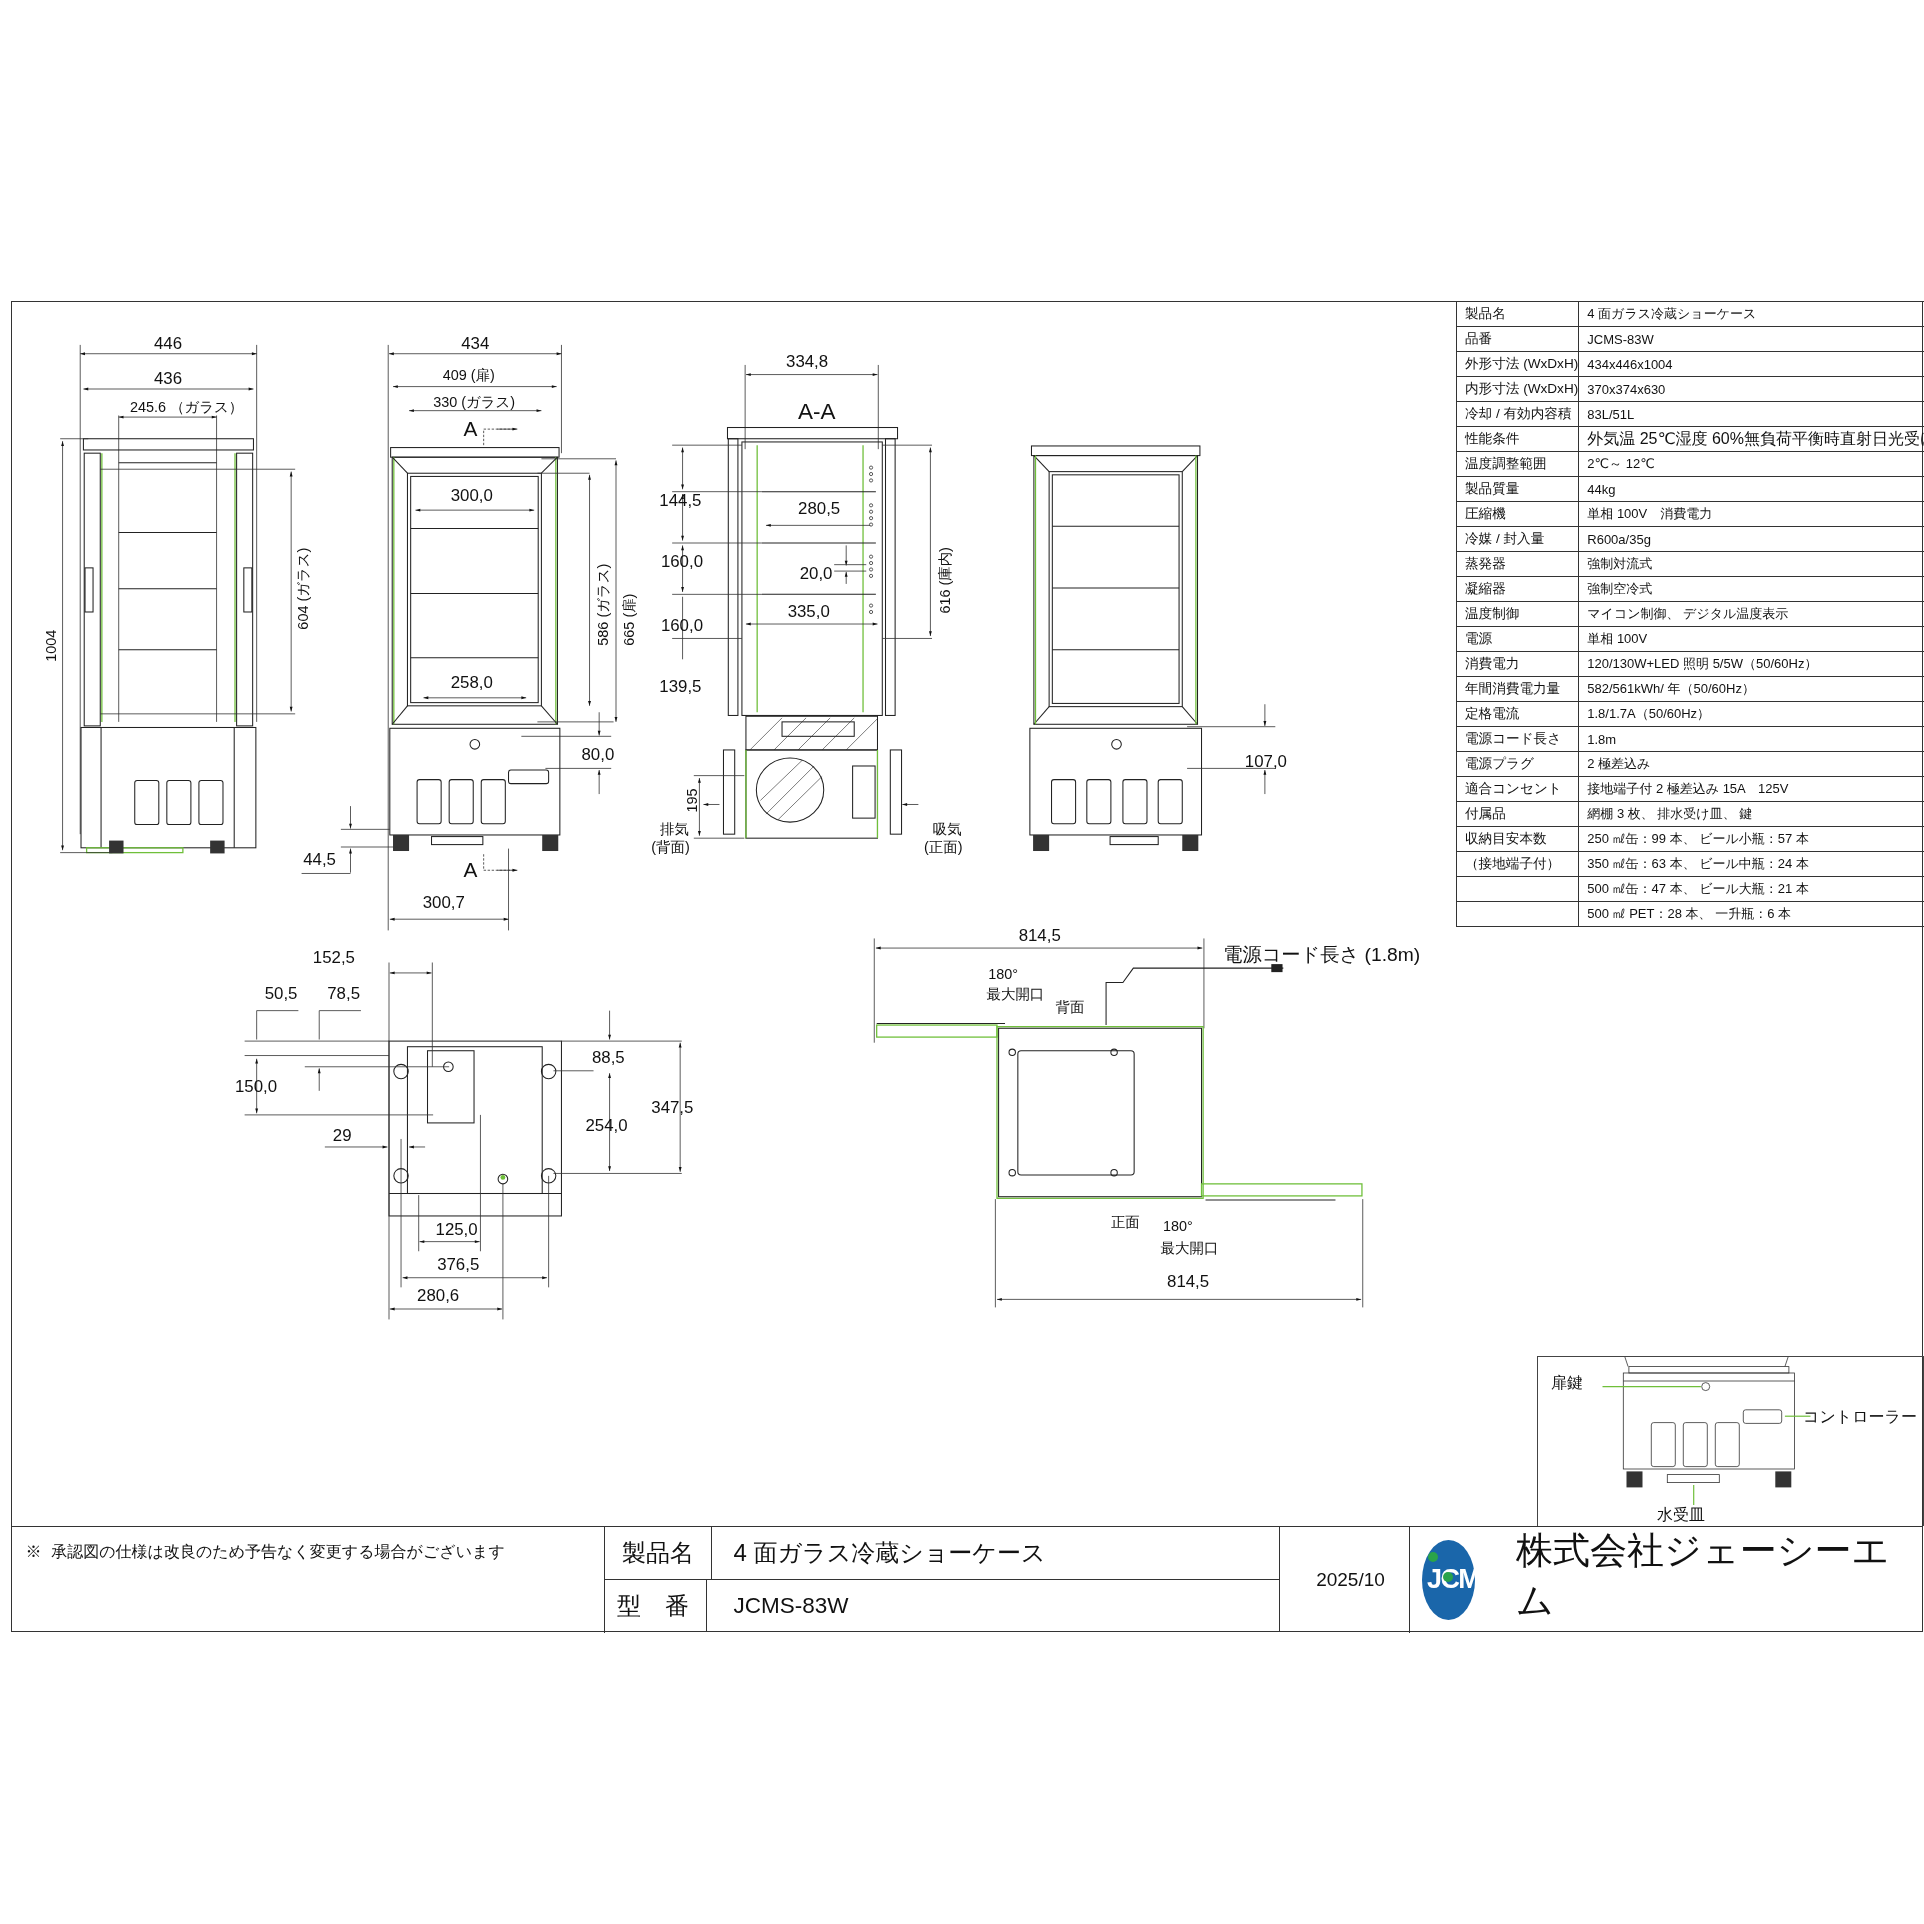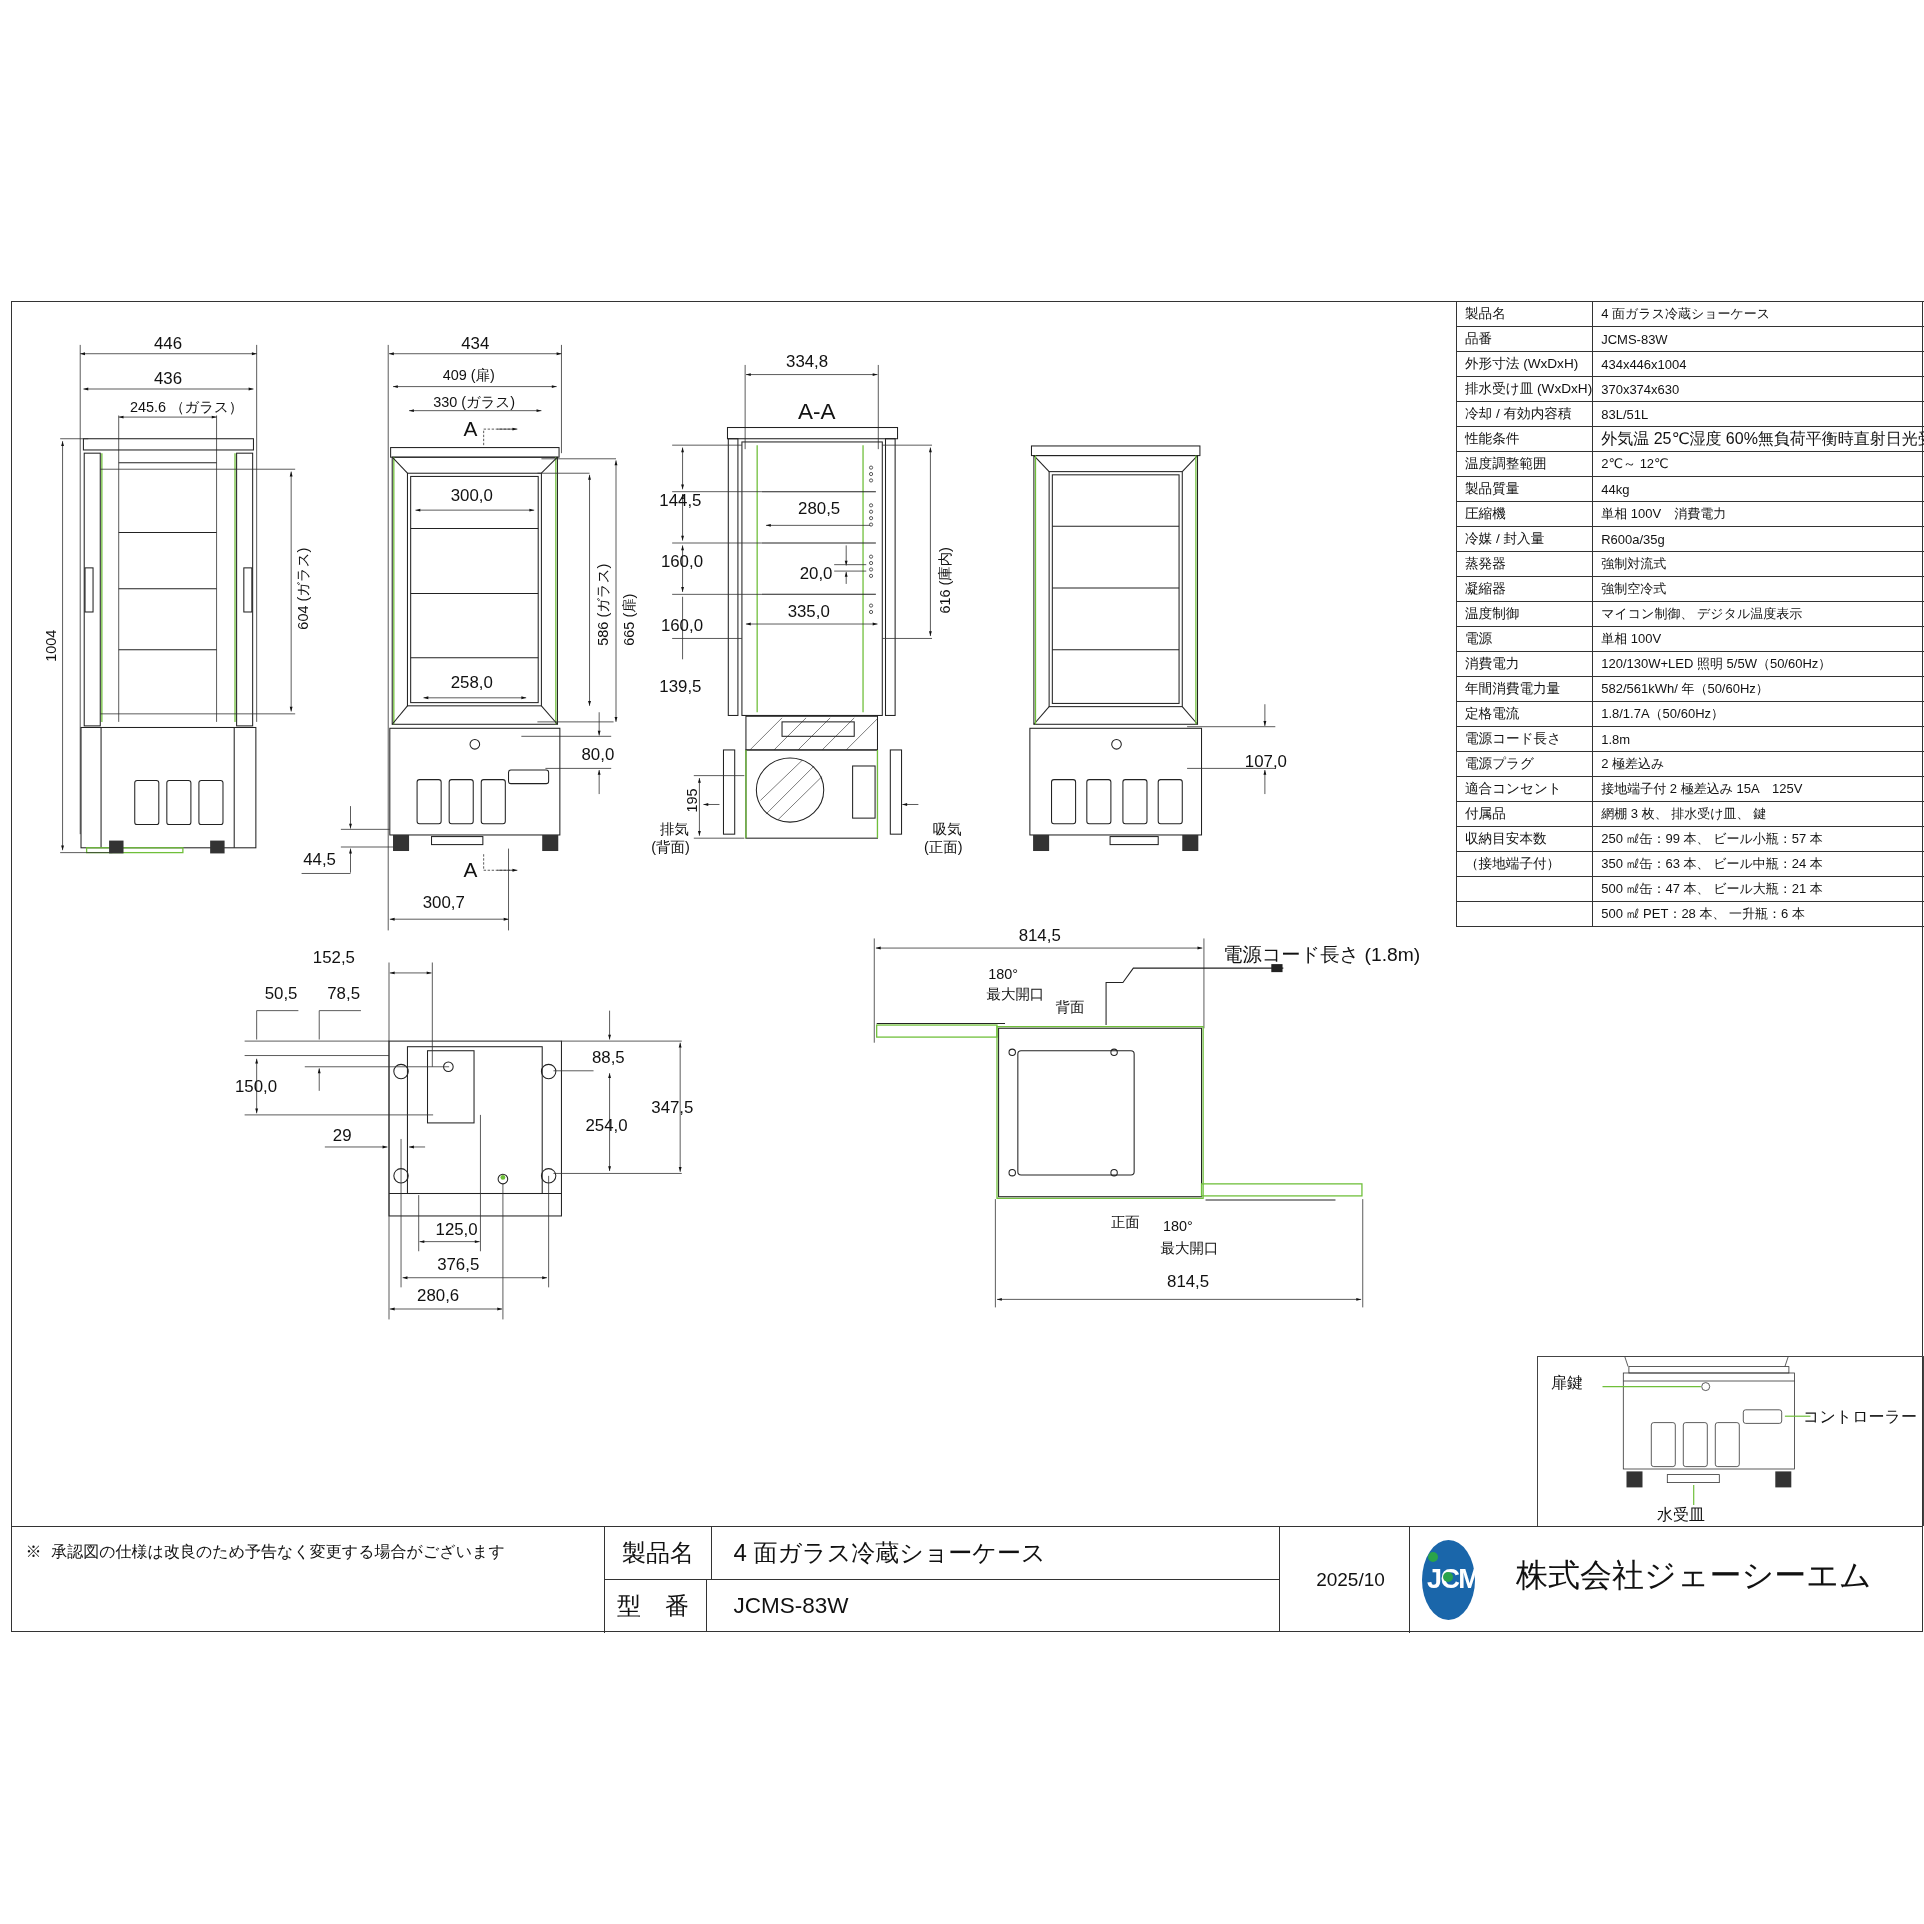--- a/index.html
+++ b/index.html
@@ -371,21 +371,21 @@
       </tr>
     <tr>
         <td class="k">品番</td>
         <td class="v">JCMS-83W</td>
       </tr>
     <tr>
         <td class="k">外形寸法 (WxDxH)</td>
         <td class="v">434x446x1004</td>
       </tr>
     <tr>
-        <td class="k">排水受け皿 (WxDxH)</td>
+        <td class="k">内形寸法 (WxDxH)</td>
         <td class="v">370x374x630</td>
       </tr>
     <tr>
         <td class="k">冷却 / 有効内容積</td>
         <td class="v">83L/51L</td>
       </tr>
     <tr>
         <td class="k">性能条件</td>
         <td class="v" style="font-size:16px">外気温 25℃湿度 60%無負荷平衡時直射日光受けず</td>
       </tr>
@@ -496,14 +496,14 @@
 <div class="tb-note">※ 承認図の仕様は改良のため予告なく変更する場合がございます</div>
 <div class="tb-cell" style="left:605px;top:1526px;width:107px;height:54px;border-right:1.6px solid #333;border-bottom:1.6px solid #333;justify-content:center;font-size:24px;">製品名</div>
 <div class="tb-cell" style="left:711px;top:1526px;width:569px;height:54px;border-bottom:1.6px solid #333;padding-left:22.5px;font-size:24px;border-right:1.6px solid #333;">4 面ガラス冷蔵ショーケース</div>
 <div class="tb-cell" style="left:600px;top:1579px;width:107px;height:53px;border-right:1.6px solid #333;justify-content:center;font-size:24px;">型　番</div>
 <div class="tb-cell" style="left:711px;top:1579px;width:569px;height:53px;padding-left:22.5px;font-size:22.5px;border-right:1.6px solid #333;">JCMS-83W</div>
 <div class="tb-cell" style="left:1281px;top:1526px;width:118px;height:107px;border-right:1.6px solid #333;justify-content:center;font-size:19px;margin-left:11px;">2025/10</div>
 <div class="logo"></div>
 <div class="dot" style="left:1428px;top:1552px;"></div>
 <div class="logo-text">JCM</div>
 <div class="dot" style="left:1443px;top:1572px;"></div>
-<div class="tb-cell" style="left:1516px;top:1548px;height:56px;font-size:32px;">株式会社ジェーシーエム</div>
+<div class="tb-cell" style="left:1516px;top:1548px;height:56px;font-size:37px;">株式会社ジェーシーエム</div>
 
 
 </body></html>

